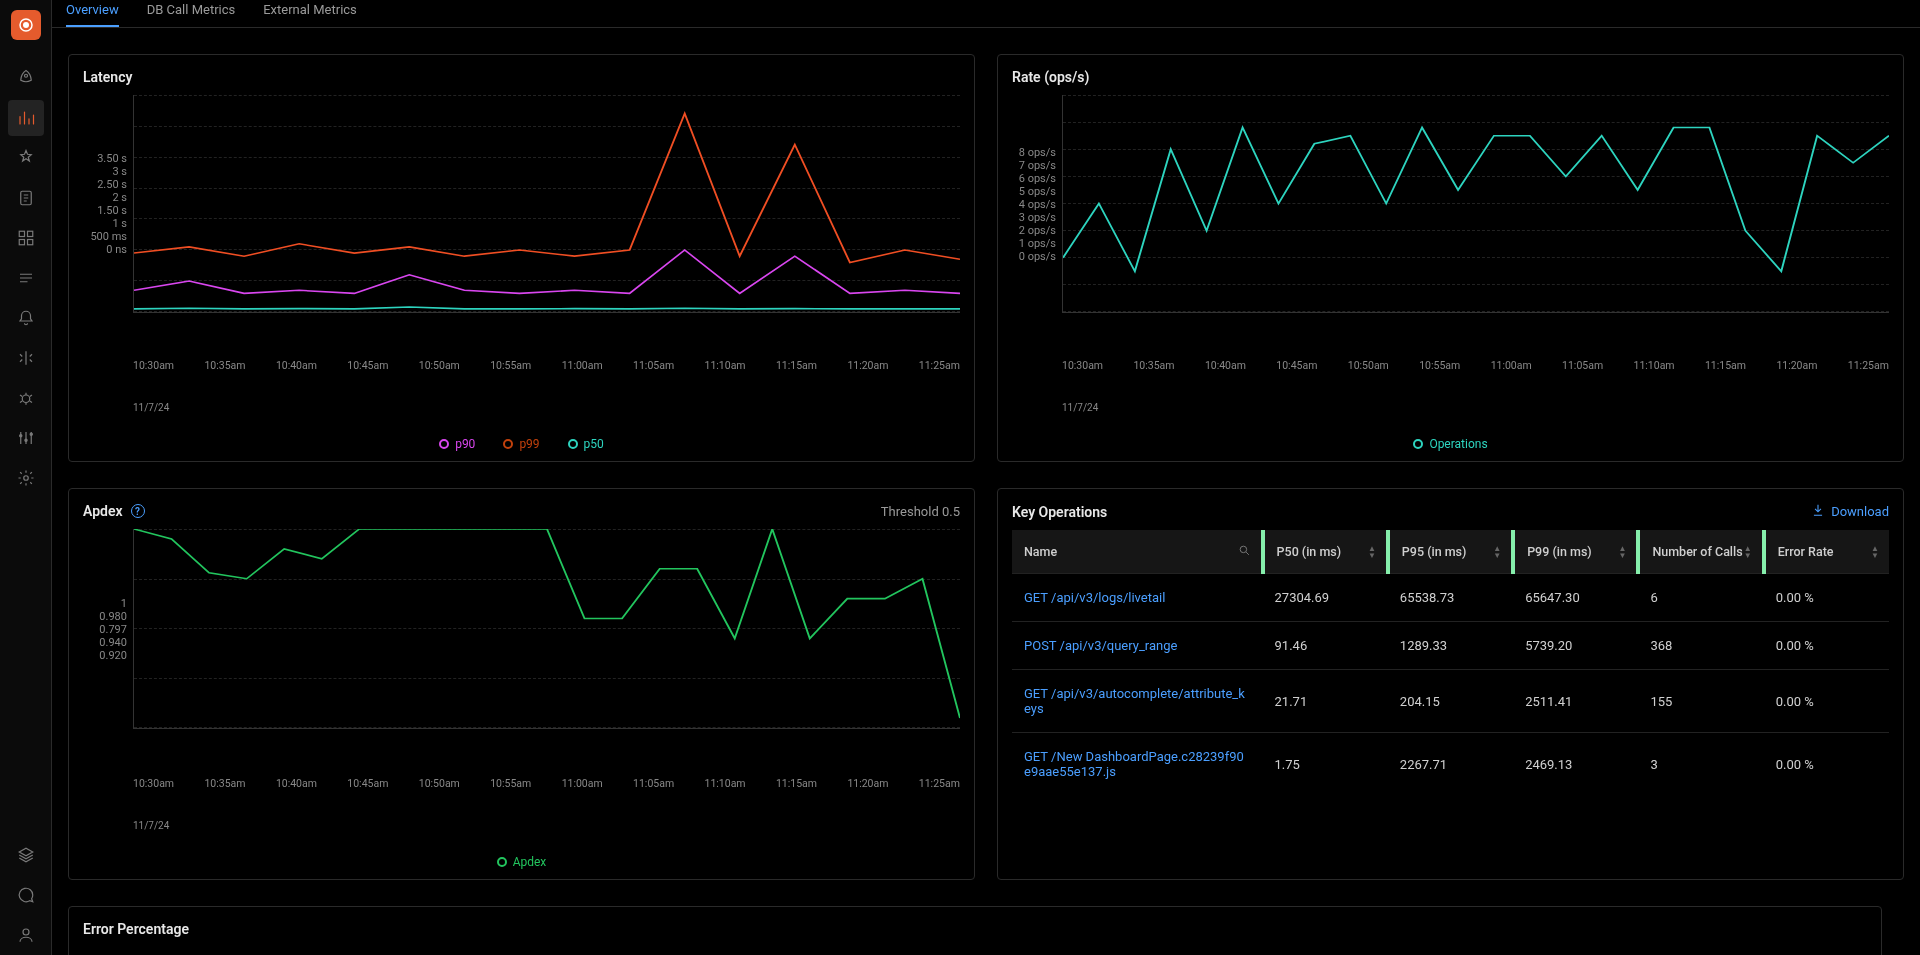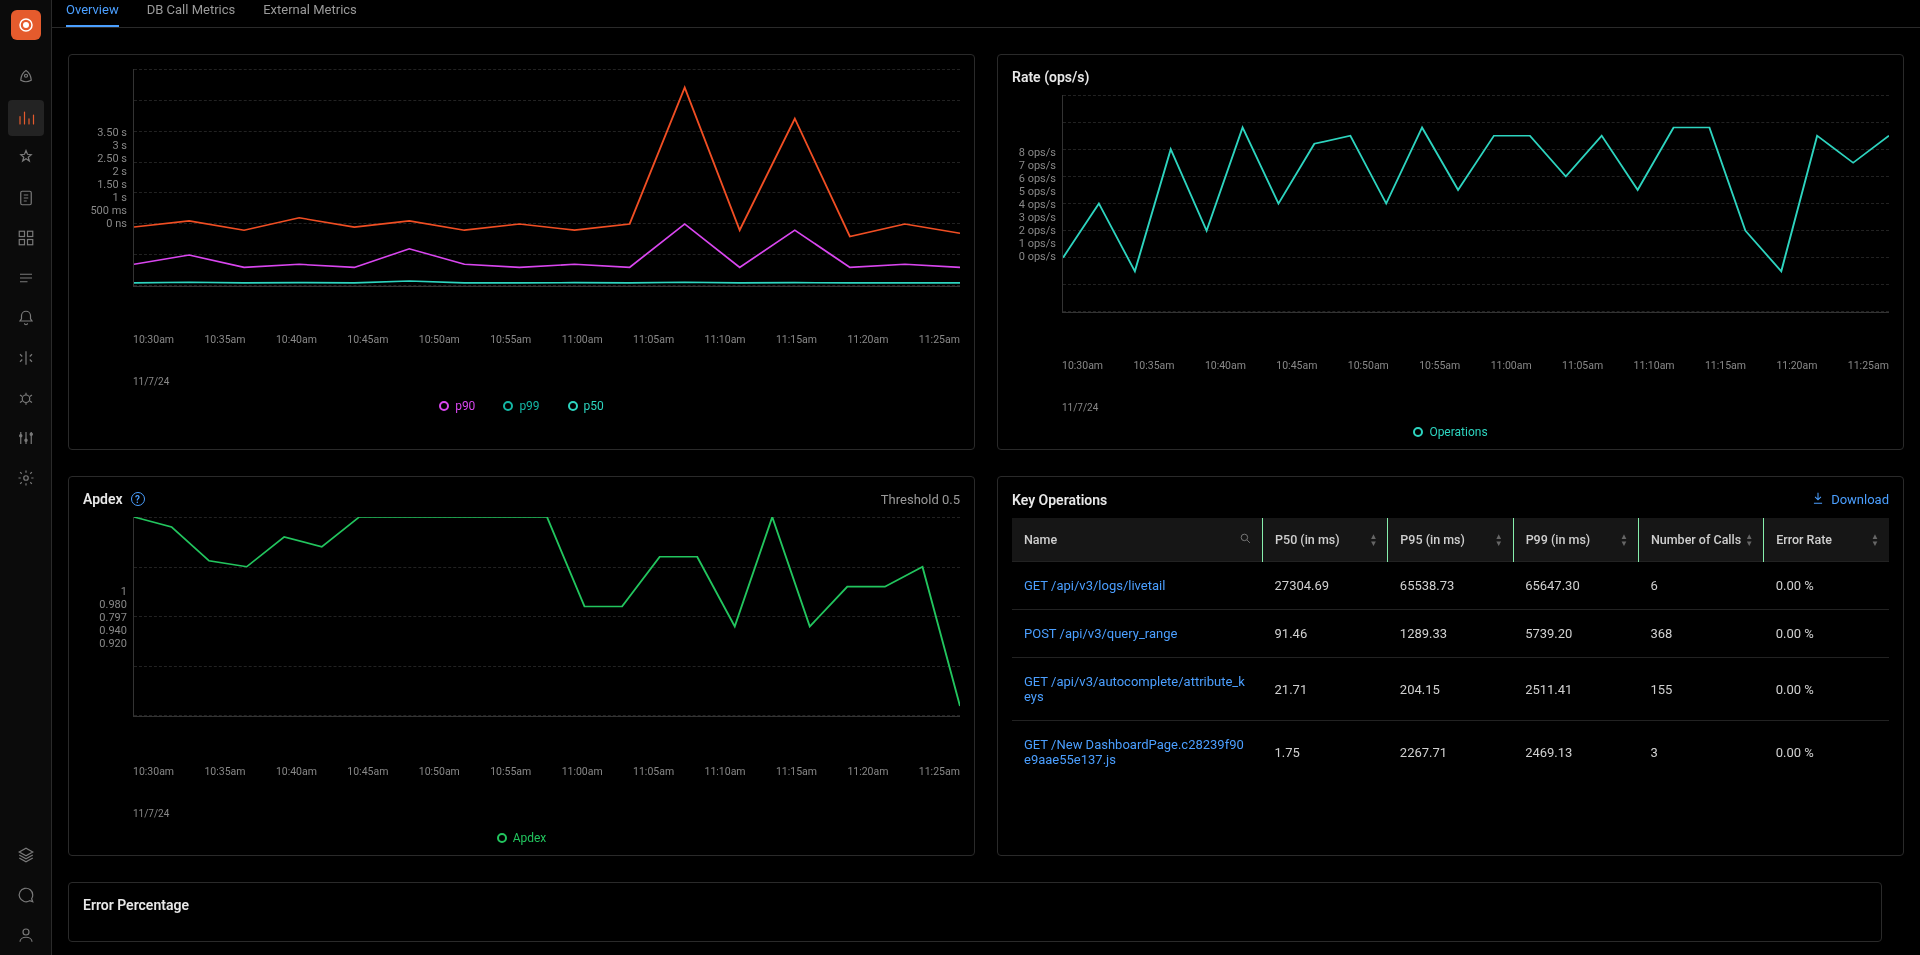--- a/index.html
+++ b/index.html
@@ -147,21 +147,21 @@
     margin-left: 50px;
     justify-content: space-between;
     font-size: 10.5px;
     color: #888;
     padding-top: 4px;
   }
   .subdate { margin-left: 50px; font-size: 10px; color: #888; padding-top: 2px; margin-top: 28px; }
 
   .legend {
     display: flex; justify-content: center; gap: 28px;
-    margin-top: 12px; font-size: 12px; color: #bbb;
+    margin-top: 24px; font-size: 12px; color: #bbb;
   }
   .legend .item { display: flex; align-items: center; gap: 6px; cursor: pointer; }
   .legend .sw { width: 10px; height: 10px; border-radius: 50%; border: 2px solid currentColor; background: transparent; }
 
   
   .download {
     display: flex; align-items: center; gap: 6px;
     color: #4b9fff; cursor: pointer; font-size: 13px; justify-content: space-between;
   }
   .download svg { width: 14px; height: 14px; stroke: currentColor; fill: none; stroke-width: 1.8; }
@@ -169,21 +169,21 @@
   
   .tablewrap { margin-top: 6px; }
   table { width: 100%; border-collapse: collapse; table-layout: fixed; }
   thead th {
     background: #161616;
     color: #cfcfcf;
     font-weight: 500;
     font-size: 12.5px;
     text-align: left;
     padding: 14px 12px;
-    border-right: 1px solid #86efac;
+    border-right: 4px solid #86efac;
     position: relative;
   }
   thead th:last-child { border-right: none; }
   thead th .sorter {
     position: absolute; right: 10px; top: 50%; transform: translateY(-50%);
     display: flex; flex-direction: column; gap: 1px; color: #666; cursor: pointer;
   }
   thead th .sorter span { font-size: 8px; line-height: 6px; }
   thead th .search-ic {
     position: absolute; right: 10px; top: 50%; transform: translateY(-50%);
@@ -313,20 +313,23 @@
     <div class="tab active">Overview</div>
     <div class="tab">DB Call Metrics</div>
     <div class="tab">External Metrics</div>
   </div>
 
   <div class="content">
 
     <div class="row2">
 
       <div class="panel half">
+        <div class="panel-head">
+          <div class="panel-title">Latency</div>
+        </div>
         <div class="chart-area">
           <div class="yaxis">
             <span>3.50 s</span>
             <span>3 s</span>
             <span>2.50 s</span>
             <span>2 s</span>
             <span>1.50 s</span>
             <span>1 s</span>
             <span>500 ms</span>
             <span>0 ns</span>
@@ -362,21 +365,21 @@
           <span>11:15am</span>
           <span>11:20am</span>
           <span>11:25am</span>
         </div>
         <div class="subdate">11/7/24</div>
         <div class="legend">
           <div class="item" style="color:#d946ef">
               <span class="sw"></span>
               <span>p90</span>
             </div>
-          <div class="item" style="color:#14b8a6">
+          <div class="item" style="color:#c2410c">
               <span class="sw"></span>
               <span>p99</span>
             </div>
           <div class="item" style="color:#2dd4bf">
               <span class="sw"></span>
               <span>p50</span>
             </div>
         </div>
       </div>
 

